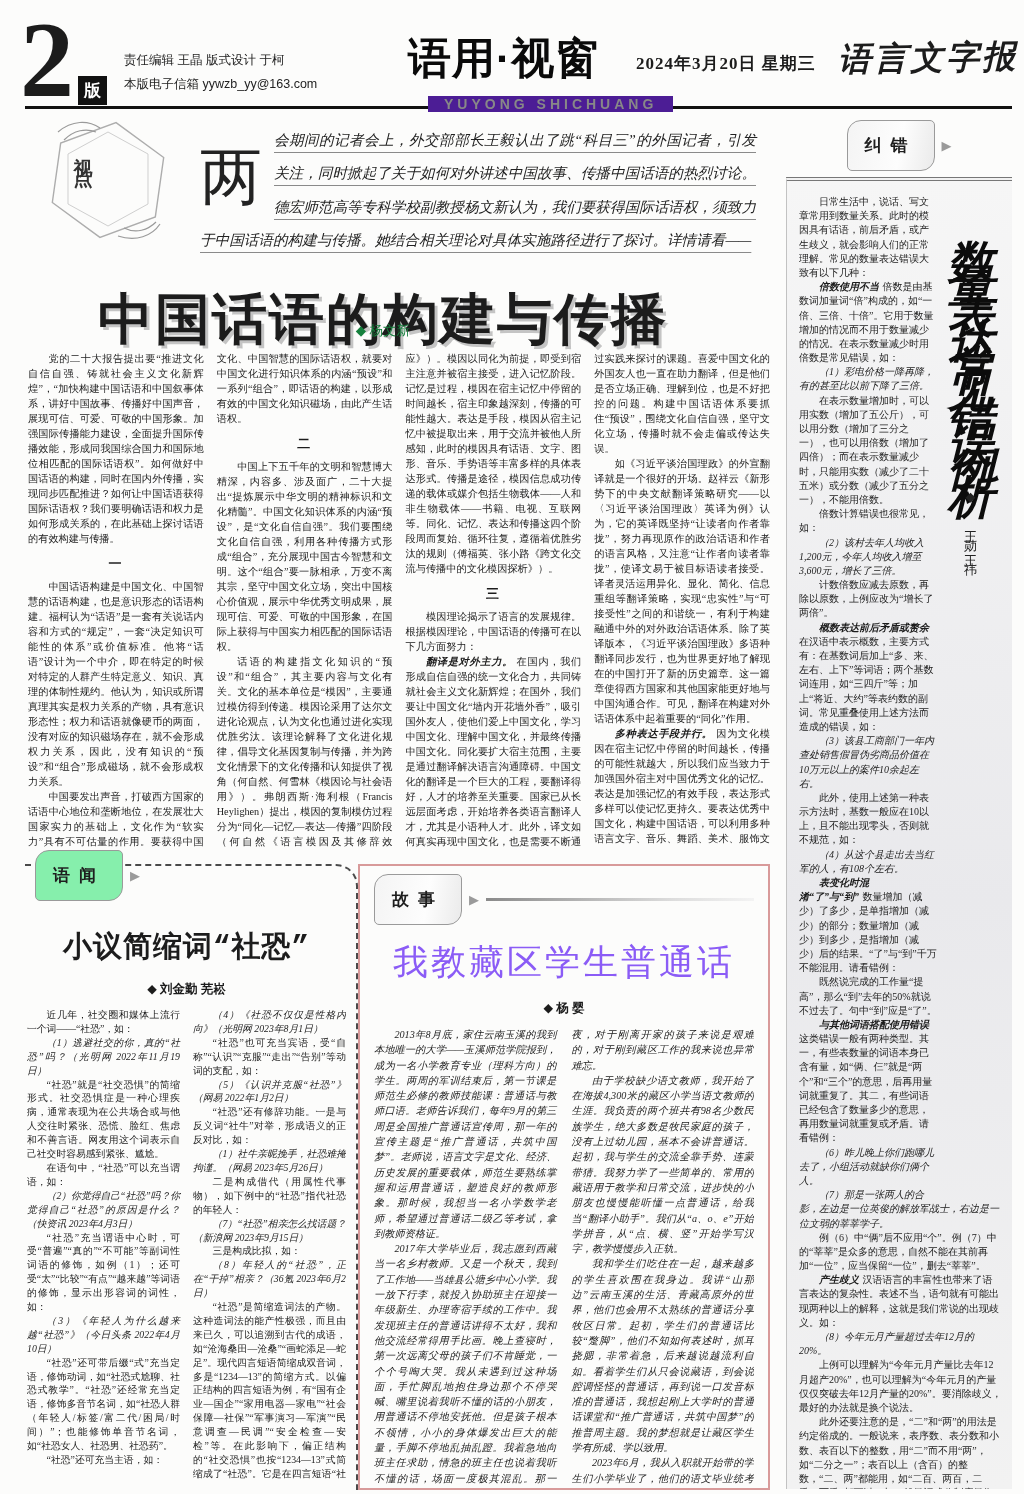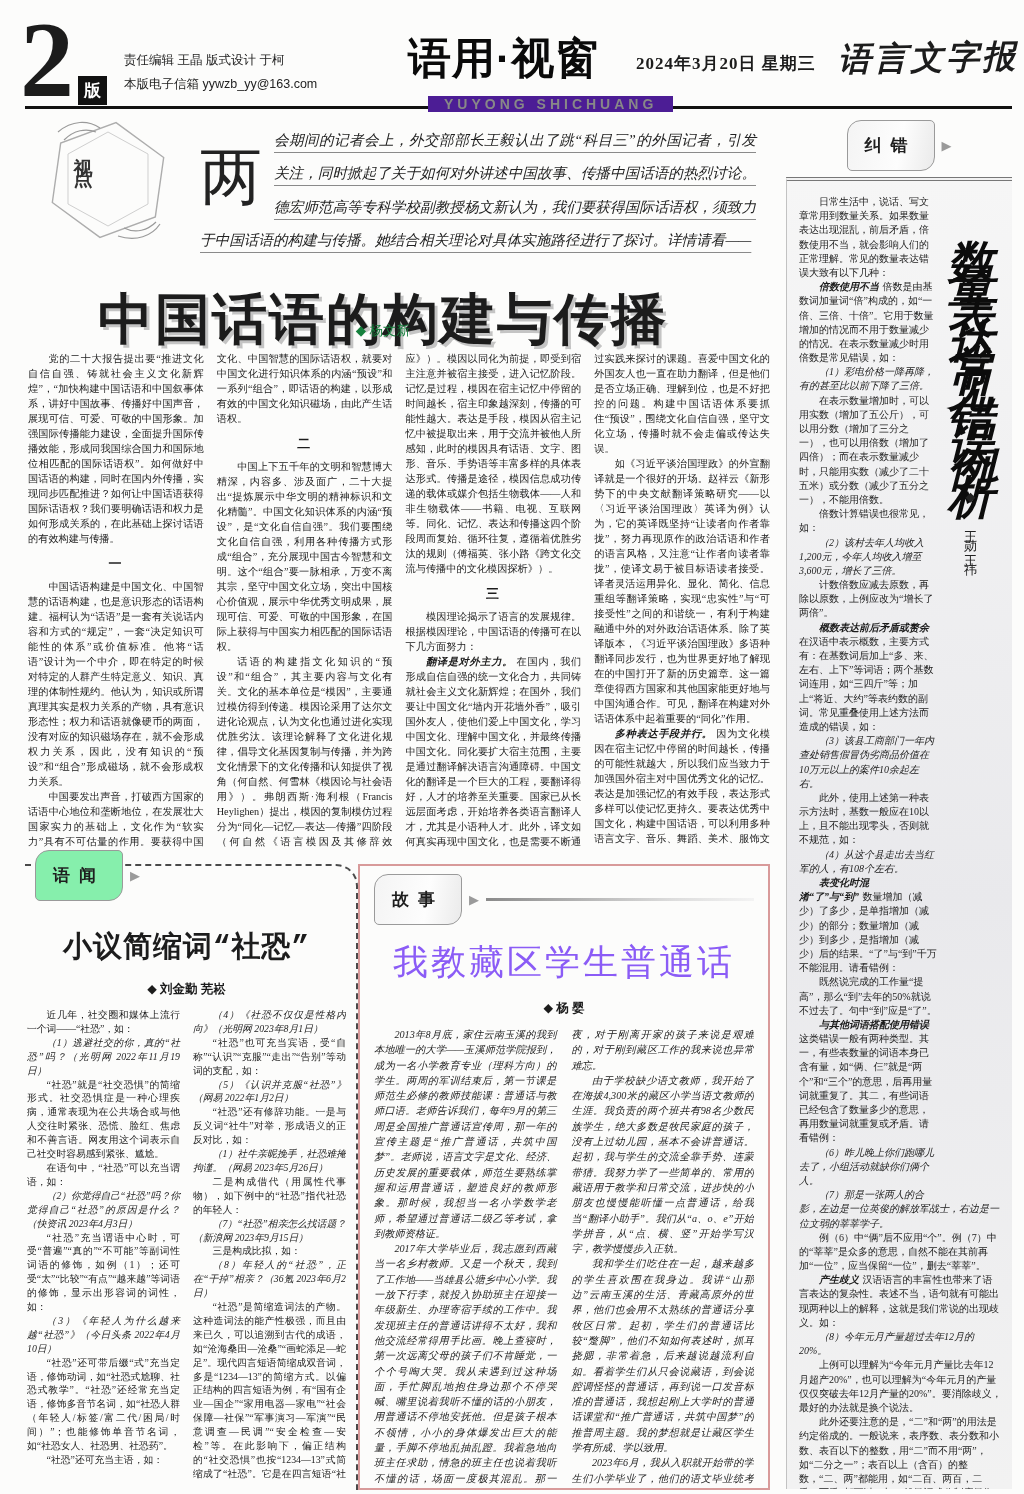--- a/index.html
+++ b/index.html
@@ -140,21 +140,21 @@
   </div>
   <div class="sb-box">
     <div class="sb-float">
       <div class="sb-vtitle">数量表达常见错误例析</div>
       <div class="sb-vauthor">
         <span>◆</span>
         <span>王勋 王祎</span>
       </div>
     </div>
     <div>
-        <p class="para normal">日常生活中，说话、写文章常用到数量关系。如果数量表达出现混乱，前后矛盾，倍数使用不当，就会影响人们的正常理解。常见的数量表达错误大致有以下几种：</p>
+        <p class="para normal">日常生活中，说话、写文章常用到数量关系。此时的模因具有话语，前后矛盾，或产生歧义，就会影响人们的正常理解。常见的数量表达错误大致有以下几种：</p>
         <p class="para normal"><b class="plead">倍数使用不当</b>倍数是由基数词加量词“倍”构成的，如“一倍、三倍、十倍”。它用于数量增加的情况而不用于数量减少的情况。在表示数量减少时用倍数是常见错误，如：</p>
         <p class="para example">（1）彩电价格一降再降，有的甚至比以前下降了三倍。</p>
         <p class="para normal">在表示数量增加时，可以用实数（增加了五公斤），可以用分数（增加了三分之一），也可以用倍数（增加了四倍）；而在表示数量减少时，只能用实数（减少了二十五米）或分数（减少了五分之一），不能用倍数。</p>
         <p class="para normal">倍数计算错误也很常见，如：</p>
         <p class="para example">（2）该村去年人均收入1,200元，今年人均收入增至3,600元，增长了三倍。</p>
         <p class="para normal">计数倍数应减去原数，再除以原数，上例应改为“增长了两倍”。</p>
         <p class="para normal"><b class="plead">概数表达前后矛盾或赘余</b>在汉语中表示概数，主要方式有：在基数词后加上“多、来、左右、上下”等词语；两个基数词连用，如“三四斤”等；加上“将近、大约”等表约数的副词。常见重叠使用上述方法而造成的错误，如：</p>
         <p class="para example">（3）该县工商部门一年内查处销售假冒伪劣商品价值在10万元以上的案件10余起左右。</p>
         <p class="para normal">此外，使用上述第一种表示方法时，基数一般应在10以上，且不能出现零头，否则就不规范，如：</p>
         <p class="para example">（4）从这个县走出去当红军的人，有108个左右。</p>

